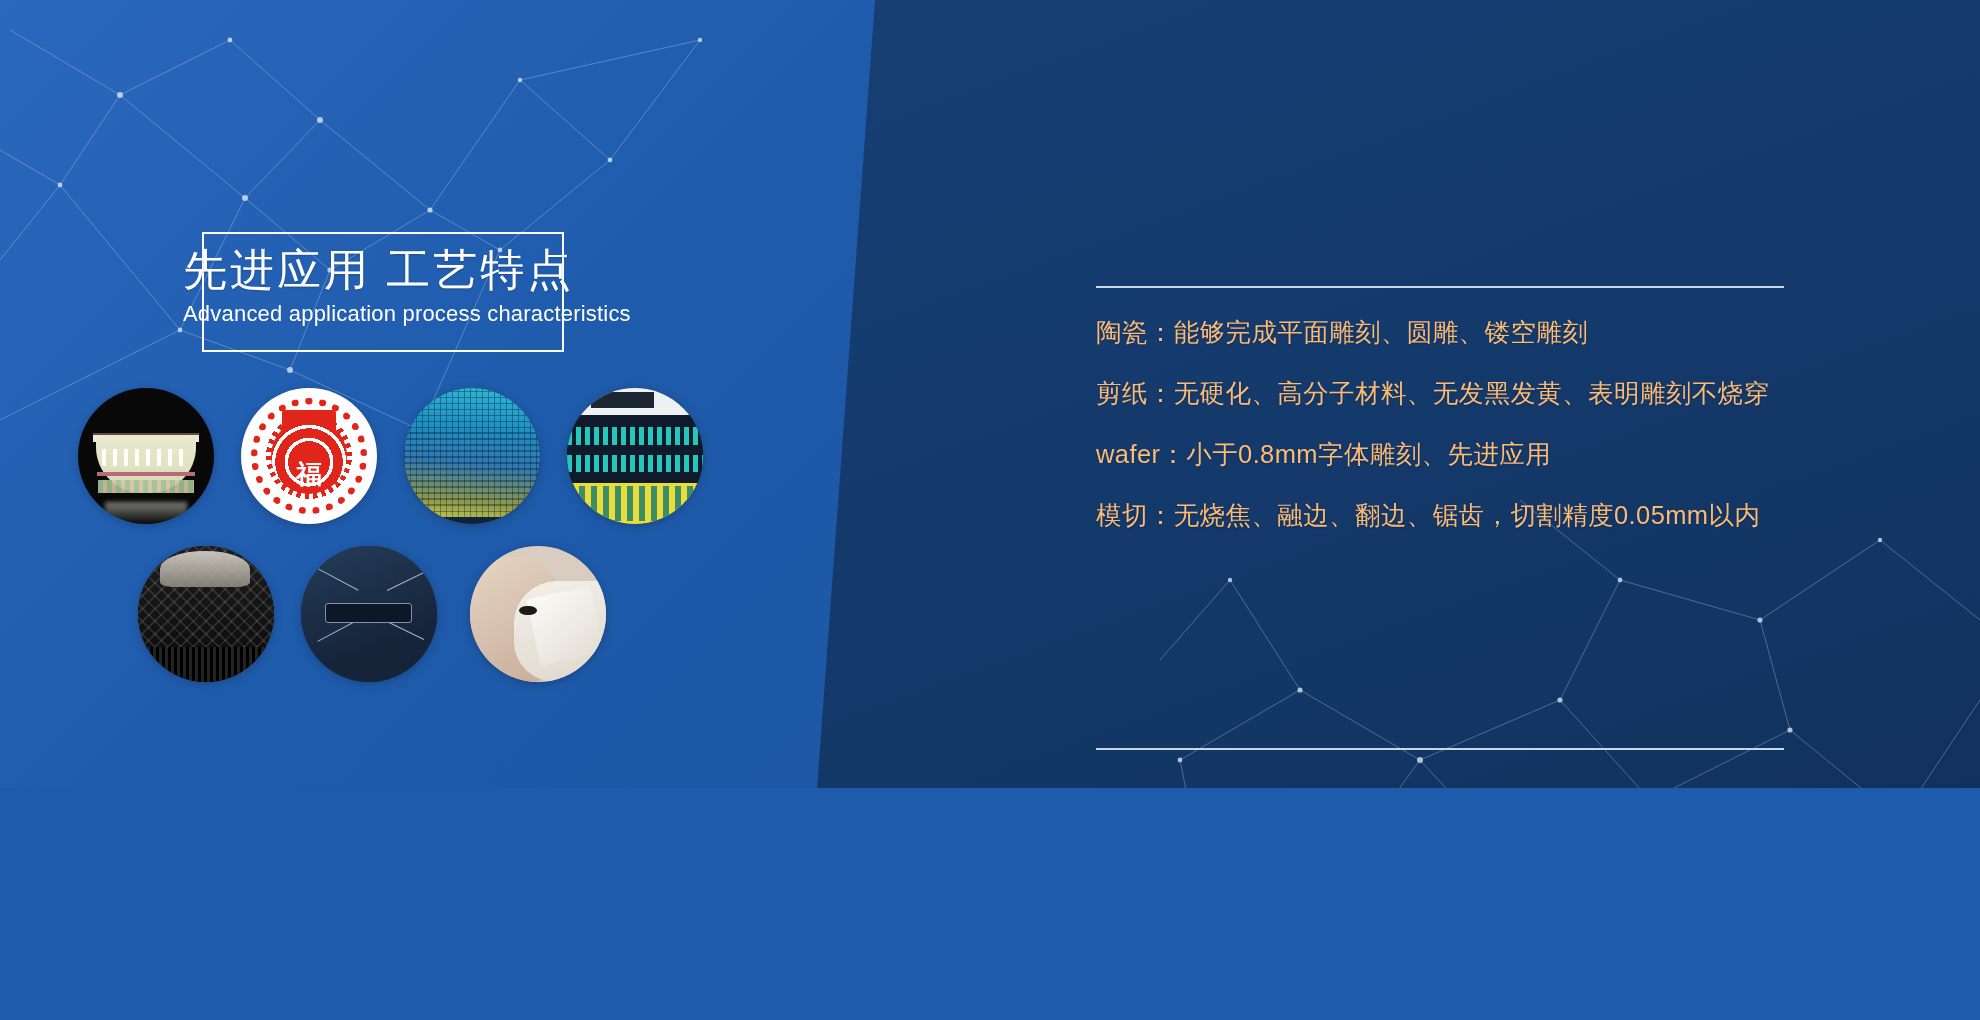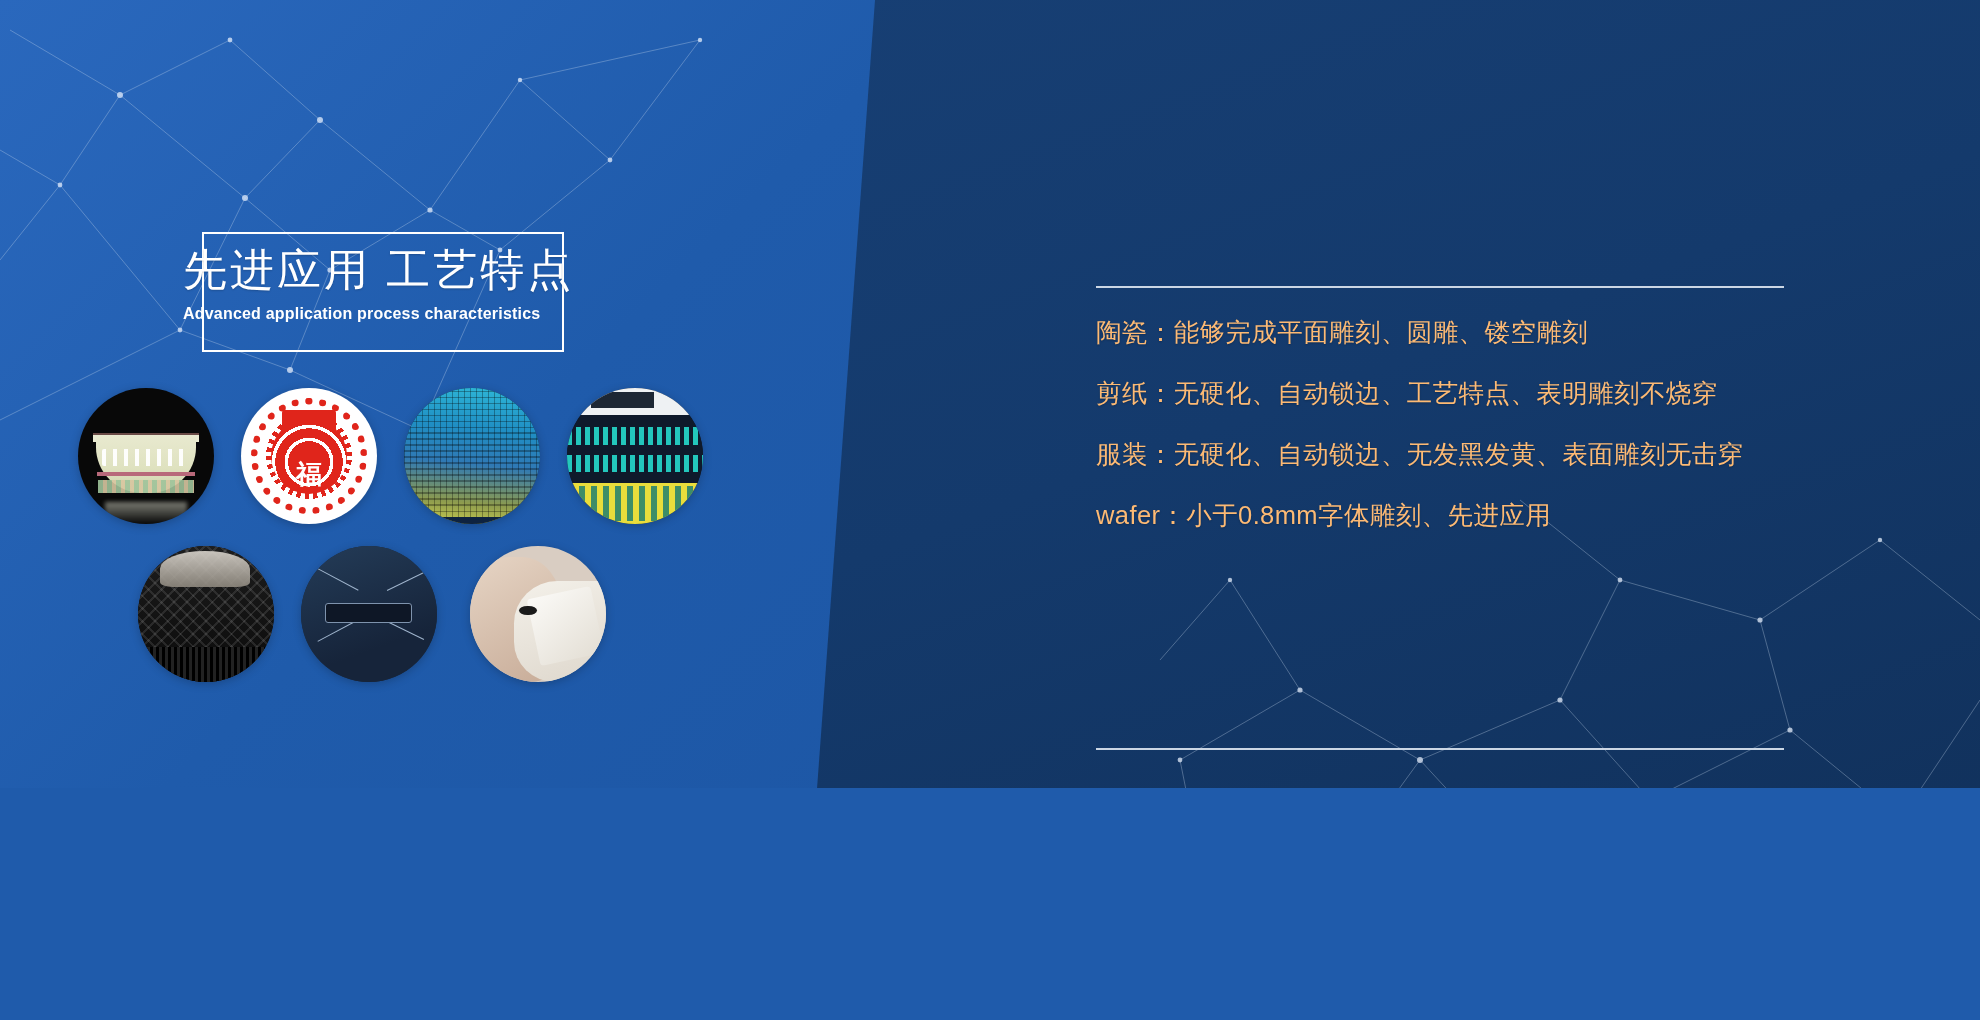--- a/index.html
+++ b/index.html
@@ -37,21 +37,21 @@
   .title-wrap{
     position:absolute;left:183px;top:243px;width:420px;
     text-align:left;
   }
   .title-cn{
     color:#ffffff;font-size:44px;line-height:54px;font-weight:400;
     letter-spacing:3px;white-space:nowrap;
     text-shadow:0 1px 2px rgba(0,0,0,.18);
   }
   .title-en{
-    color:#ffffff;font-size:16px;line-height:30px;font-weight:700;
+    color:#ffffff;font-size:22px;line-height:30px;font-weight:400;
     letter-spacing:.2px;white-space:nowrap;margin-top:2px;
   }
 
   
   .photos{position:absolute;left:78px;top:388px;width:660px;height:300px;}
   .circ{
     position:absolute;border-radius:50%;overflow:hidden;
     box-shadow:0 2px 10px rgba(0,0,0,.22);
   }
 
@@ -307,19 +307,19 @@
       <div class="sk"></div>
       <div class="glove"></div>
       <div class="film"></div>
       <div class="dot"></div>
     </div>
   </div>
 
   <div class="hr-top"></div>
   <div class="lines">
     <div class="line">陶瓷：能够完成平面雕刻、圆雕、镂空雕刻</div>
-    <div class="line">剪纸：无硬化、自动锁边、工艺特点、表明雕刻不烧穿</div>
-    <div class="line">服装：无硬化、自动锁边、无发黑发黄、表面雕刻无击穿</div>
+    <div class="line">剪纸：无硬化、高分子材料、无发黑发黄、表明雕刻不烧穿</div>
     <div class="line">wafer：小于0.8mm字体雕刻、先进应用</div>
+    <div class="line">模切：无烧焦、融边、翻边、锯齿，切割精度0.05mm以内</div>
   </div>
   <div class="hr-bot"></div>
 
 </div>
 
 </body></html>

